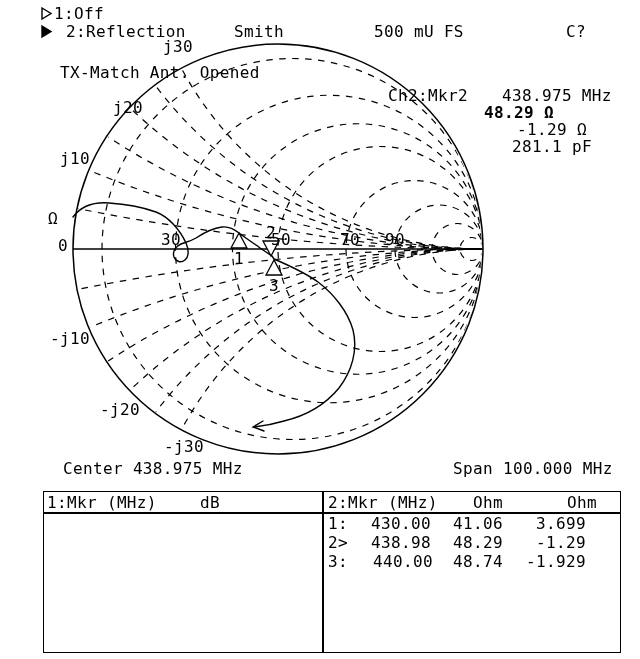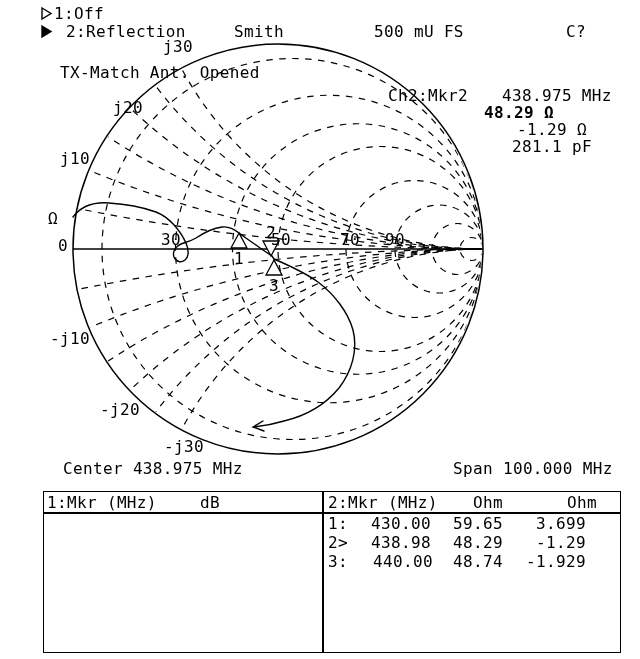--- a/index.html
+++ b/index.html
@@ -127,21 +127,21 @@
 
   <div class="t" style="left:47px;top:494px;">1:Mkr (MHz)</div>
   <div class="t" style="left:200px;top:494px;">dB</div>
 
   <div class="t" style="left:328px;top:494px;">2:Mkr (MHz)</div>
   <div class="t ra" style="left:433px;top:494px;width:70px;">Ohm</div>
   <div class="t ra" style="left:527px;top:494px;width:70px;">Ohm</div>
 
   <div class="t" style="left:328px;top:515px;">1:</div>
   <div class="t ra" style="left:341px;top:515px;width:90px;">430.00</div>
-  <div class="t ra" style="left:433px;top:515px;width:70px;">59.65</div>
+  <div class="t ra" style="left:433px;top:515px;width:70px;">41.06</div>
   <div class="t ra" style="left:496px;top:515px;width:90px;">3.699</div>
 
   <div class="t" style="left:328px;top:534px;">2&gt;</div>
   <div class="t ra" style="left:341px;top:534px;width:90px;">438.98</div>
   <div class="t ra" style="left:433px;top:534px;width:70px;">48.29</div>
   <div class="t ra" style="left:496px;top:534px;width:90px;">-1.29</div>
 
   <div class="t" style="left:328px;top:553px;">3:</div>
   <div class="t ra" style="left:343px;top:553px;width:90px;">440.00</div>
   <div class="t ra" style="left:433px;top:553px;width:70px;">48.74</div>

